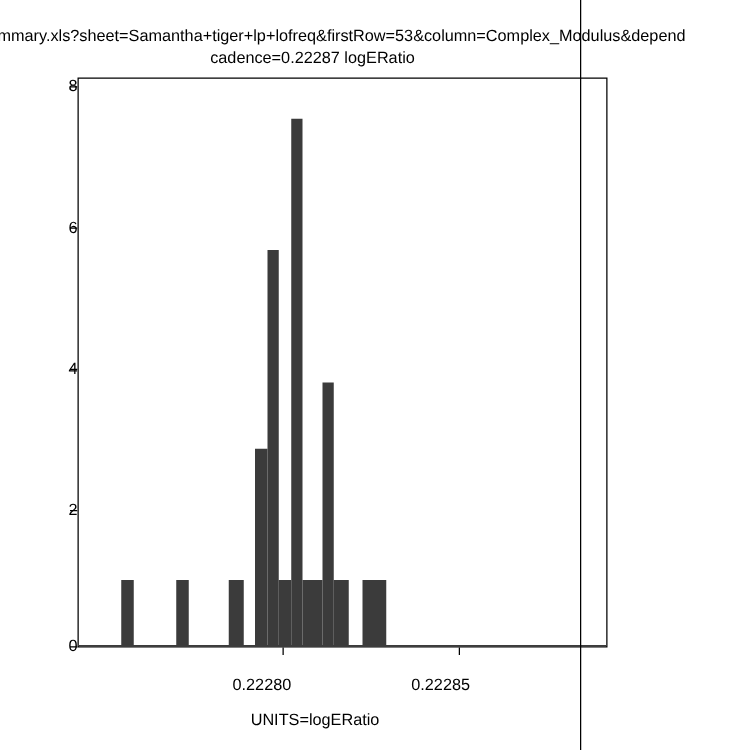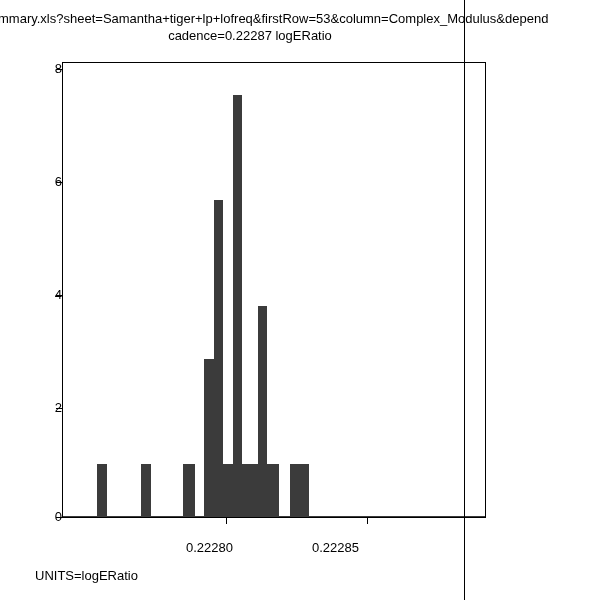--- a/index.html
+++ b/index.html
@@ -13,21 +13,21 @@
     overflow: hidden;
     font-family: "Liberation Sans", sans-serif;
   }
   #root {
     position: relative;
     width: 600px;
     height: 600px;
   }
   .title-block {
     position: absolute;
-    top: 10px;
+    top: 20px;
     left: 0;
     width: 500px;
     text-align: center;
     font-size: 13px;
     color: #000;
     line-height: 17px;
     white-space: nowrap;
   }
   .title-line1 {
     display: block;
@@ -93,24 +93,23 @@
     top: 518px;
     width: 1px;
     height: 6px;
     background: #000;
   }
   .xaxis-title {
     position: absolute;
     top: 568px;
     left: 0;
     width: 504px;
-    text-align: left;
+    text-align: center;
     font-size: 13px;
     color: #000;
-    padding-left: 35px;
   }
   .ylabels {
     position: absolute;
     left: 0;
     top: 0;
     width: 62px;
     height: 600px;
   }
 </style>
 </head>
@@ -150,19 +149,19 @@
         <div class="bar" style="left: 194.769px; width: 9.54751px; height: 211.163px; background: rgb(59, 59, 59);"></div>
         <div class="bar" style="left: 204.317px; width: 11.457px; height: 52.7907px; background: rgb(59, 59, 59);"></div>
         <div class="bar" style="left: 227.231px; width: 19.095px; height: 52.7907px; background: rgb(59, 59, 59);"></div>
         <div style="position: absolute; left: 0px; bottom: 0px; width: 100%; height: 1px; background: rgb(59, 59, 59);"></div>
       </div>
   </div>
 
   <div class="xtick-mark" style="left:226px;"></div>
   <div class="xtick-mark" style="left:367px;"></div>
   <div class="xtick-label" style="left:186px;">0.22280</div>
-  <div class="xtick-label" style="left:312px;">0.22285</div>
+  <div class="xtick-label" style="left:329px;">0.22285</div>
 
   <div class="xaxis-title">UNITS=logERatio</div>
 
   <div class="vline" id="marker-line" style="left: 463.995px; background: rgb(0, 0, 0);"></div>
 
 </div>
 
 </body></html>

